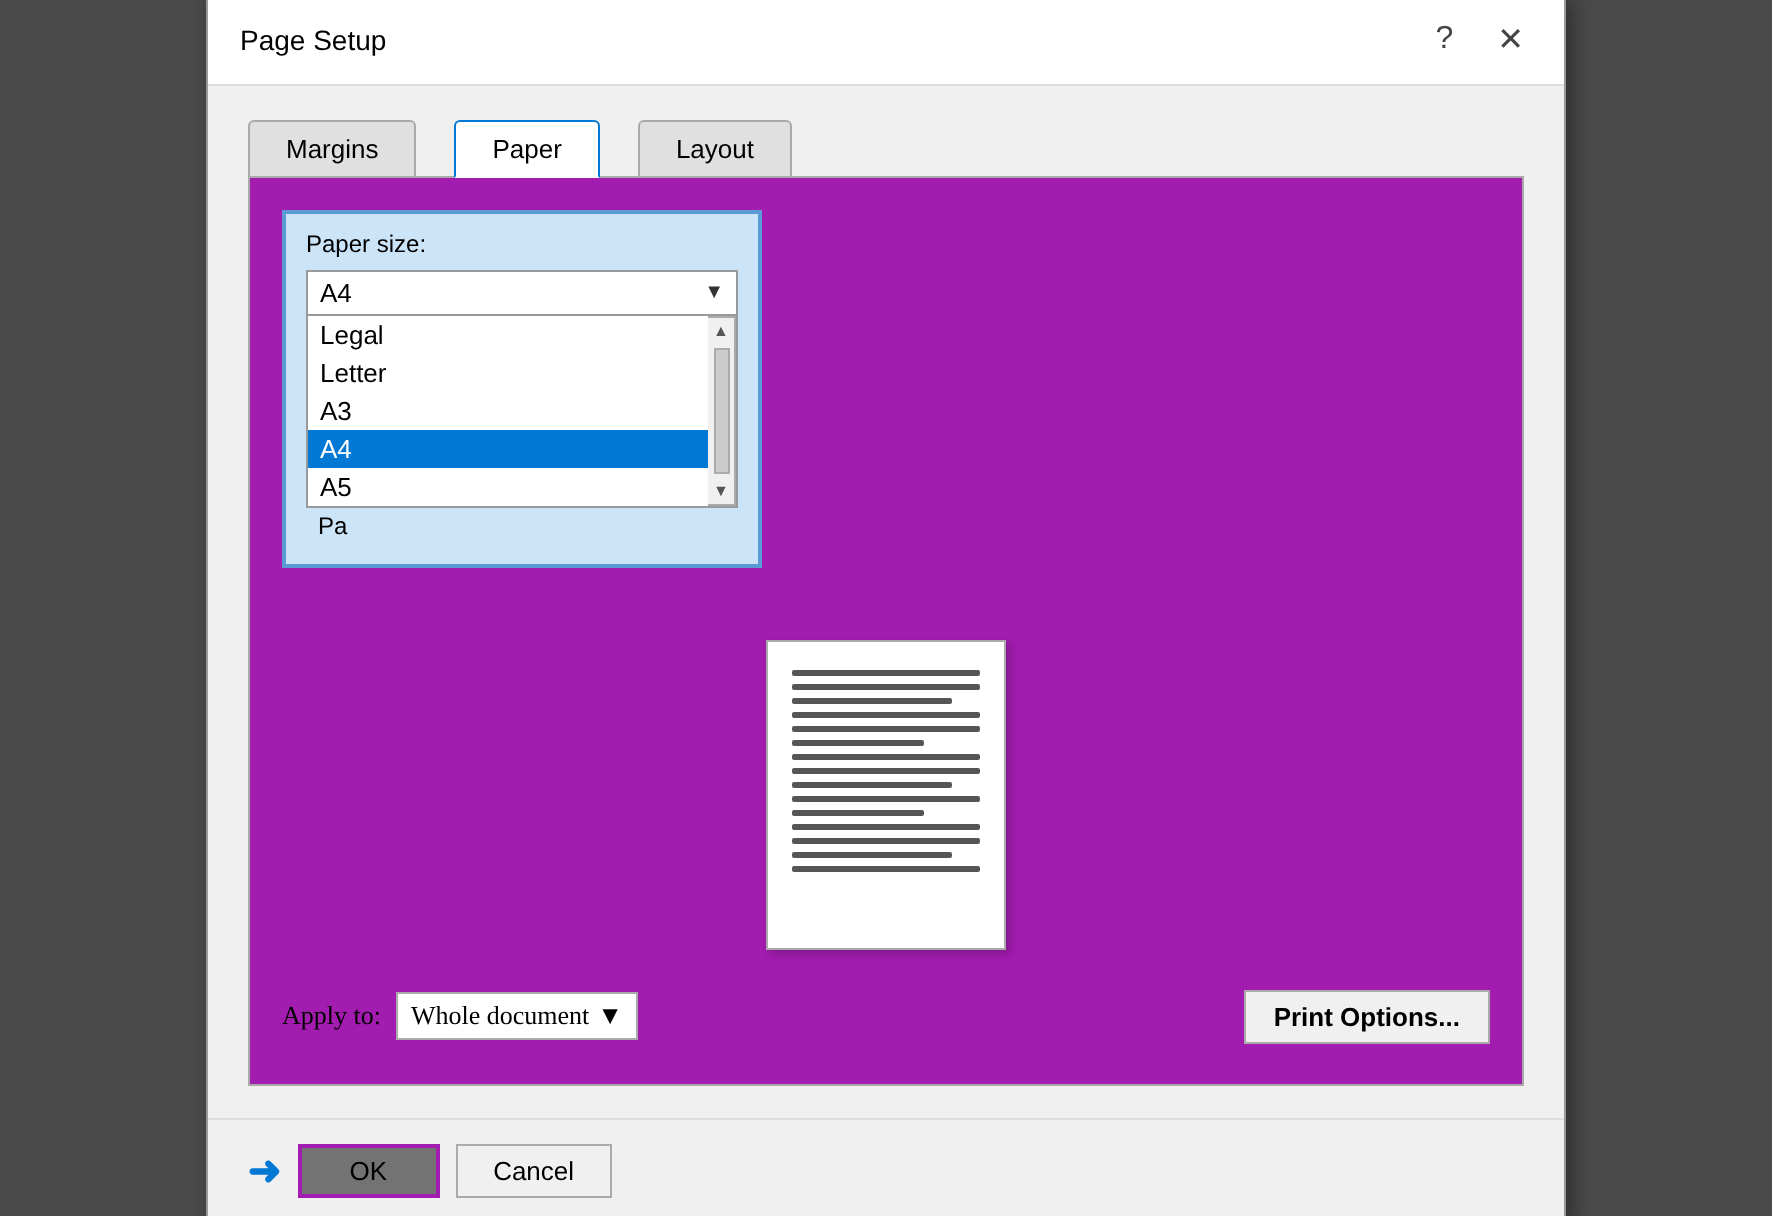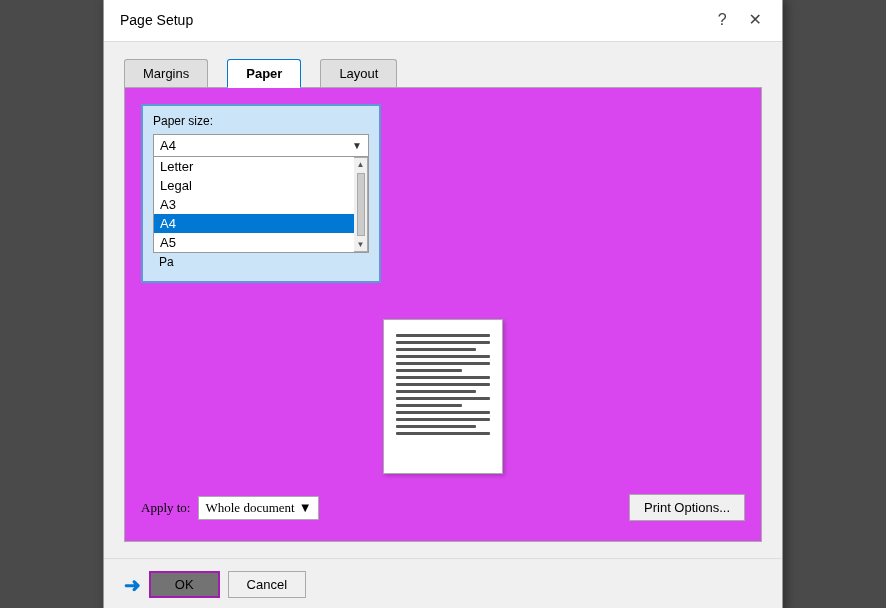--- a/index.html
+++ b/index.html
@@ -87,26 +87,26 @@
       position: relative;
       top: 1px;
     }
 
     .tab.active {
       background: #fff;
       border-color: #0078d4;
       border-bottom: 1px solid #fff;
       z-index: 2;
       color: #000;
-      font-weight: 700;
+      font-weight: 400;
     }
 
     .tab-content {
       border: 1px solid #aaa;
-      background: #d946ef;
+      background: #a21caf;
       padding: 16px;
       min-height: 380px;
       position: relative;
     }
 
     
     .paper-size-section {
       border: 2px solid #5b9bd5;
       background: #cce4f7;
       display: inline-block;
@@ -294,20 +294,21 @@
       font-size: 20px;
       font-weight: bold;
     }
 
     .print-options-btn {
       padding: 5px 14px;
       border: 1px solid #aaa;
       background: #f0f0f0;
       cursor: pointer;
       font-size: 13px;
+      font-weight: bold;
     }
   </style>
 </head>
 <body>
 
 <div class="dialog">
 
   <div class="title-bar">
     <span class="title-bar-left">Page Setup</span>
     <div class="title-bar-right">
@@ -338,22 +339,22 @@
         
         <div class="select-display">
           <span>A4</span>
           <span class="select-arrow">▼</span>
         </div>
 
         
         <div class="dropdown-list">
           <div class="dropdown-scrollbar-area">
             <div class="dropdown-items">
+              <div class="dropdown-item">Legal</div>
               <div class="dropdown-item">Letter</div>
-              <div class="dropdown-item">Legal</div>
               <div class="dropdown-item">A3</div>
               <div class="dropdown-item selected">A4</div>
               <div class="dropdown-item">A5</div>
             </div>
             <div class="scrollbar">
               <div class="scrollbar-up">▲</div>
               <div class="scrollbar-thumb"></div>
               <div class="scrollbar-down">▼</div>
             </div>
           </div>

